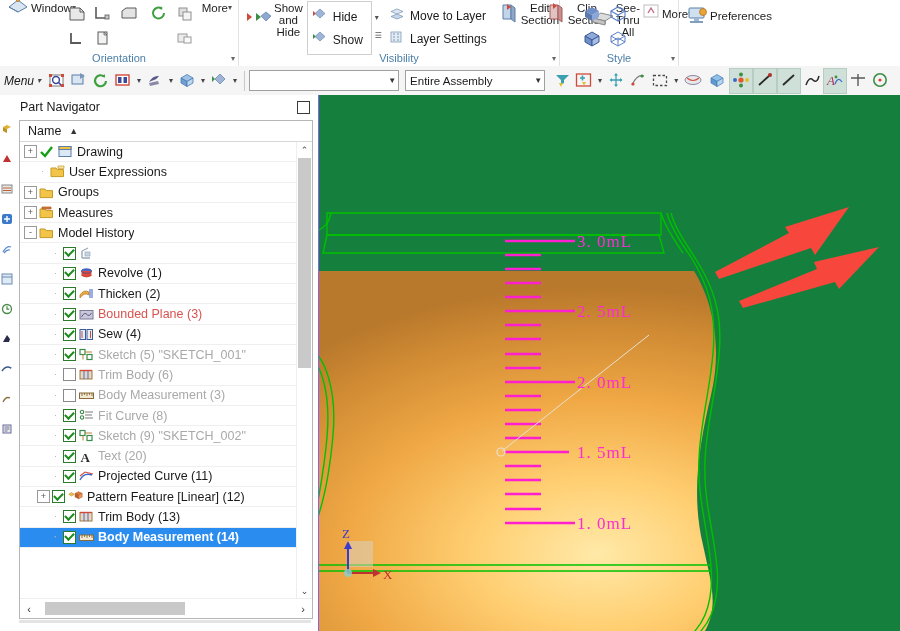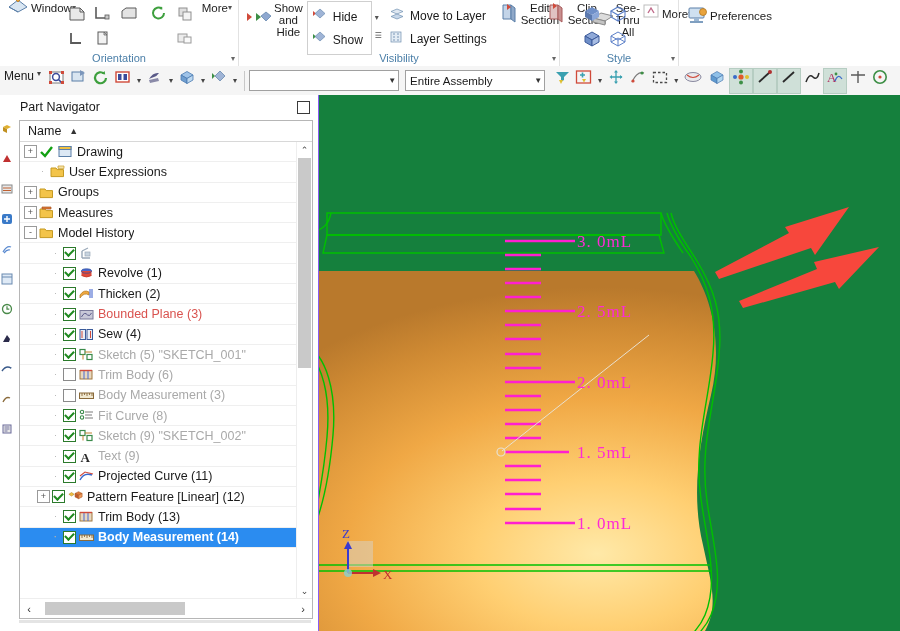--- a/index.html
+++ b/index.html
@@ -41,21 +41,21 @@
 
   .arrowcol{display:flex;flex-direction:column;justify-content:center;gap:10px;
             height:52px;padding:0 3px;}
   .tinyarrow{font-size:8px;color:#555;line-height:8px;}
 
   .vsep{width:1px;background:#e2e2e2;margin:3px 2px;}
 
   
   .qbar{position:absolute;left:0;top:66px;width:900px;height:29px;background:#f5f5f5;
         border-bottom:1px solid #b9b9b9;display:flex;align-items:center;padding:0 2px;}
-  .qbar .qitem{display:flex;align-items:flex-start;height:24px;padding:0 2px;cursor:default;}
+  .qbar .qitem{display:flex;align-items:center;height:24px;padding:0 2px;cursor:default;font-style:italic;}
   .qmenu{font-size:12px;padding:0 4px;}
   .qcaret{font-size:8px;color:#444;padding:0 3px;}
   .qsep{width:1px;height:20px;background:#c8c8c8;margin:0 4px;}
   .qcombo{height:19px;border:1px solid #a0a0a0;background:#fff;display:flex;align-items:center;
           justify-content:space-between;font-size:11.5px;padding:0 2px 0 4px;}
   .qcombo .cv{white-space:nowrap;overflow:hidden;}
   .qcombo .cd{font-size:8px;color:#333;padding-left:6px;}
   .qtoggle{background:#cfe0d8;border:1px solid #b6cdc2;}
 
   
@@ -786,21 +786,21 @@
           </div>
           <div class="trow">
             <span class="tindent" style="width: 26px;"></span>
             <span class="twist" style="color: rgb(176, 176, 176);">·</span>
             <span class="cbx on"></span>
             <span class="ticon">
               <svg width="15" height="13" viewBox="0 0 15 13">
                 <text x="1.5" y="11.5" font-family="Liberation Serif" font-size="13" font-weight="bold" fill="#2a2a2a">A</text>
               </svg>
             </span>
-            <span class="tlabel dim">Text (9)</span>
+            <span class="tlabel dim">Text (20)</span>
           </div>
           <div class="trow">
             <span class="tindent" style="width: 26px;"></span>
             <span class="twist" style="color: rgb(176, 176, 176);">·</span>
             <span class="cbx on"></span>
             <span class="ticon">
               <svg width="15" height="13" viewBox="0 0 15 13">
                 <path d="M1 10 q4 -8 12 -5" fill="none" stroke="#3a6ad0" stroke-width="1.4"></path>
                 <path d="M1 6 l5 -4 l8 2" fill="none" stroke="#d04a3a" stroke-width="1.1"></path>
               </svg>

